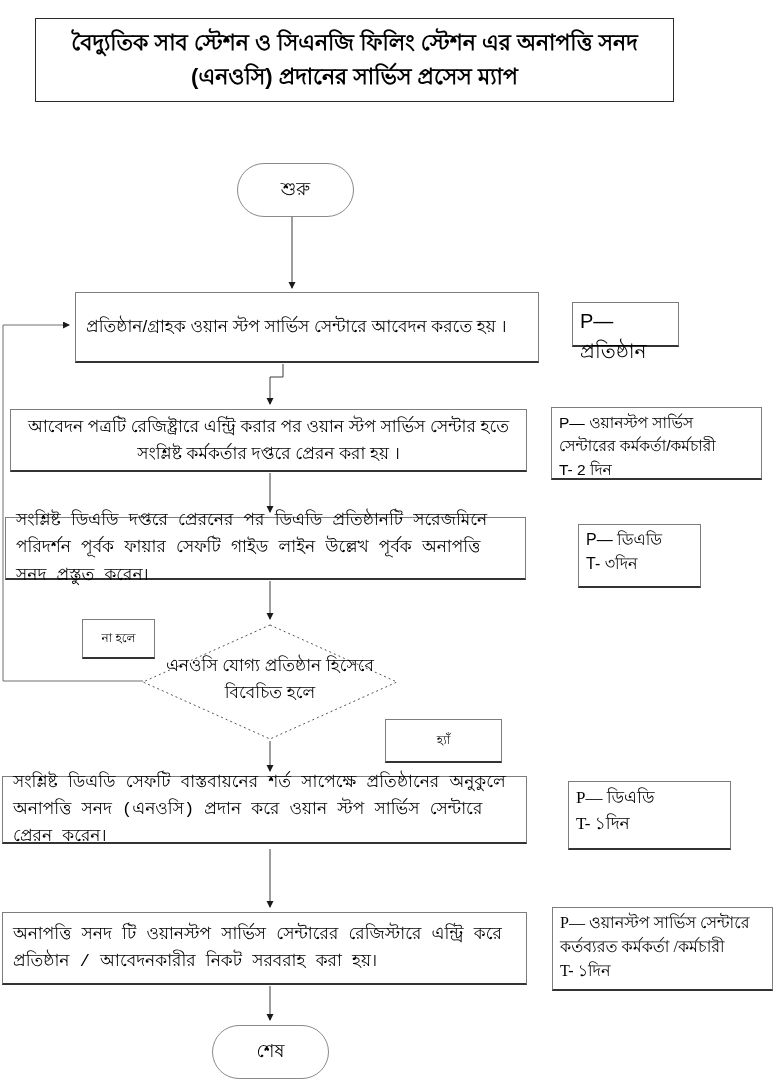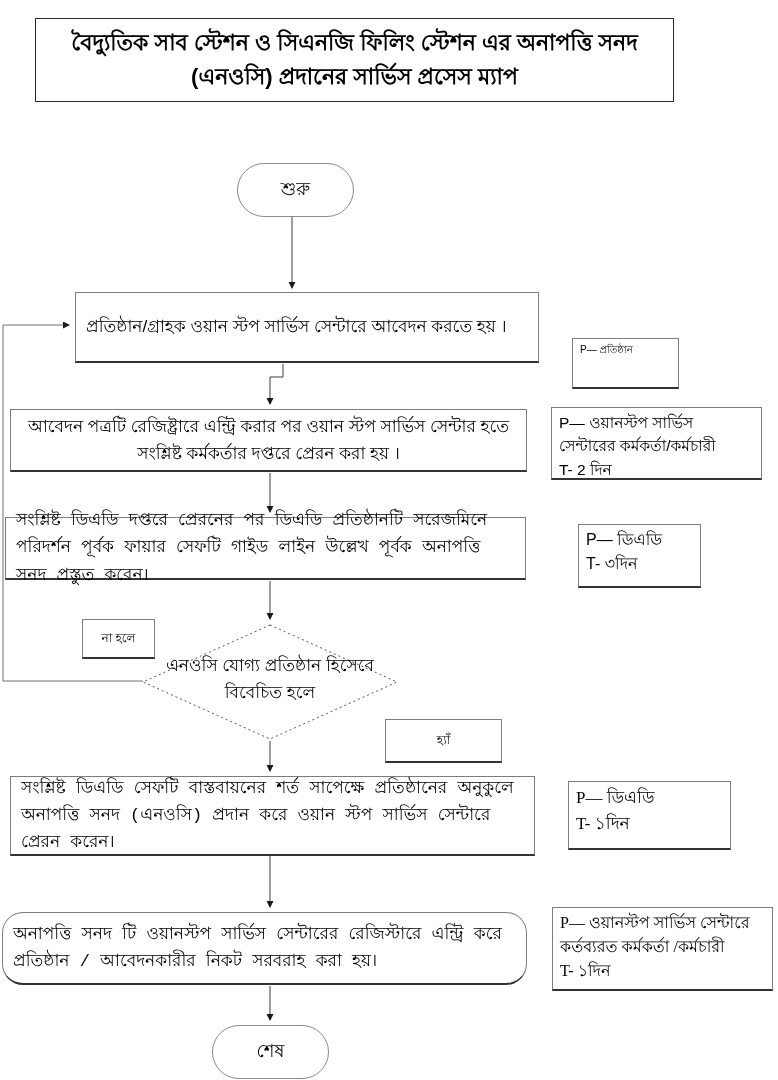--- a/index.html
+++ b/index.html
@@ -49,32 +49,32 @@
     background: #fff;
     display: flex; align-items: center; justify-content: flex-start;
     font-size: 17px; line-height: 1.6;
     text-align: center;
     padding: 2px 10px;
   }
   .pbox.left { text-align: left; justify-content: flex-start; font-family: Liberation Mono, monospace; }
   .box-p1 { left: 75px;  top: 292px; width: 464px; height: 71px; }
   .box-p2 { left: 10px;  top: 409px; width: 517px; height: 63px; }
   .box-p3 { left: 5px;   top: 517px; width: 521px; height: 63px; }
-  .box-p4 { left: 10px;   top: 776px; width: 525px; height: 80px; }
-  .box-p5 { left: 2px;   top: 912px; width: 525px; height: 73px; border-radius: 21px; }
+  .box-p4 { left: 2px;   top: 776px; width: 525px; height: 68px; }
+  .box-p5 { left: 2px;   top: 912px; width: 525px; height: 73px; }
   .side-box {
     position: absolute;
     border: 1px solid #7d7d7d;
     border-bottom: 2px solid #333;
     box-sizing: border-box;
     background: #fff;
     font-size: 15.5px; line-height: 1.5;
     padding: 3px 7px;
   }
-  .side-1 { left: 572px; top: 302px; width: 107px; height: 51px; font-size: 10px; margin-top: 36px; }
+  .side-1 { left: 572px; top: 302px; width: 107px; height: 45px; font-size: 20px; }
   .side-2 { left: 551px; top: 407px; width: 211px; height: 73px; }
   .side-3 { left: 578px; top: 524px; width: 123px; height: 64px; font-size: 16px; }
   .side-4 { left: 568px; top: 781px; width: 163px; height: 69px; font-size: 17px;
             font-family: "Liberation Serif", serif; }
   .side-5 { left: 552px; top: 907px; width: 221px; height: 84px; font-size: 16px;
             font-family: "Liberation Serif", serif; }
   .label-box {
     position: absolute;
     border: 1px solid #7d7d7d;
     border-bottom: 2px solid #333;

